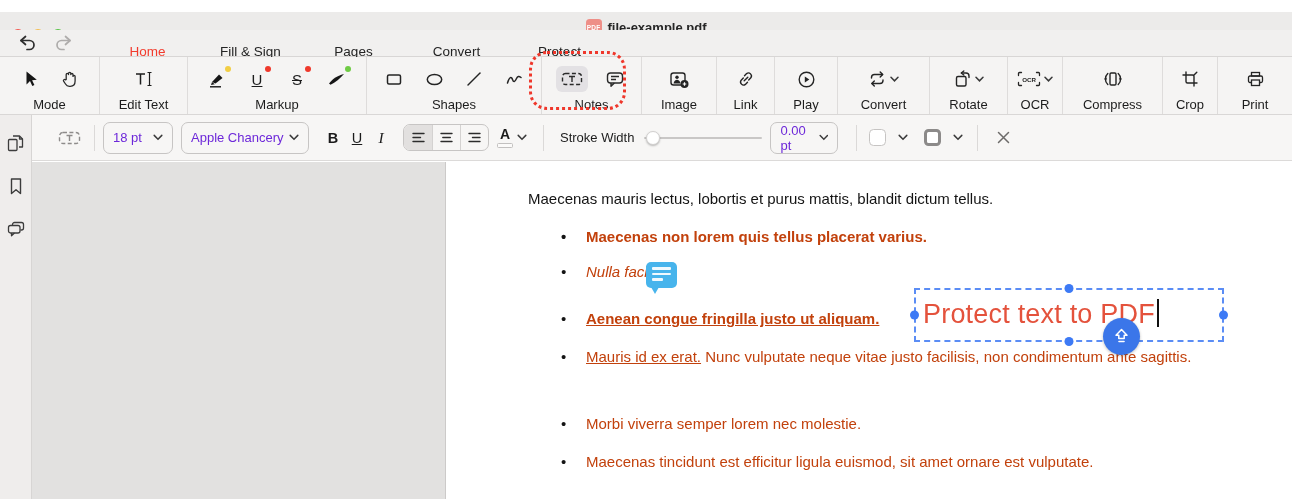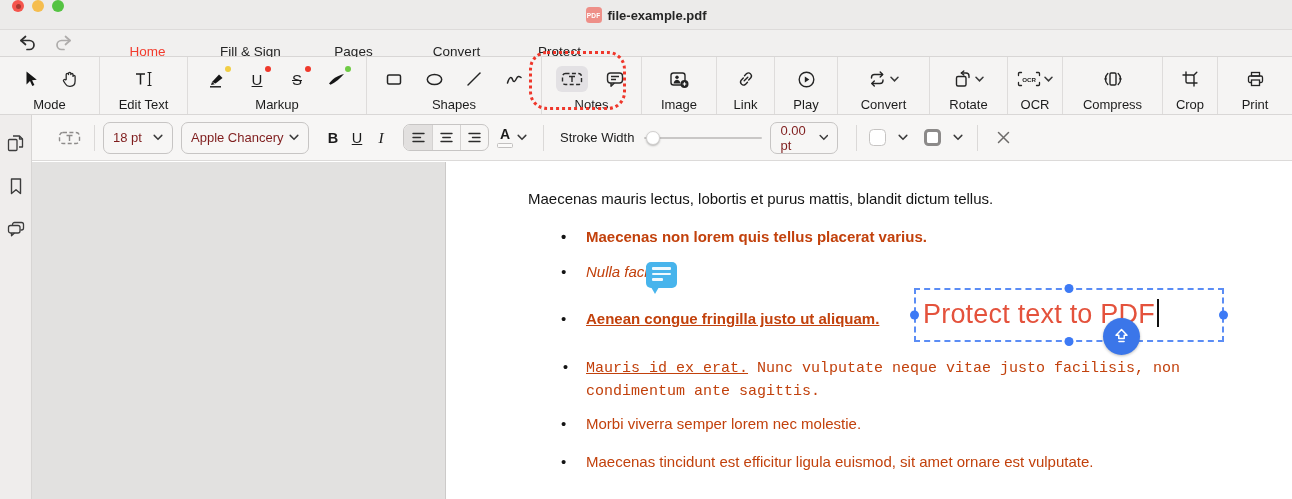--- a/index.html
+++ b/index.html
@@ -7,23 +7,23 @@
   body {
     font-family:"Liberation Sans", sans-serif;
     position:relative; overflow:hidden;
     background:#fff; color:#1d1d1f;
     -webkit-font-smoothing:antialiased;
   }
   svg { display:block; }
 
   
   .titlebar {
-    position:absolute; left:0; top:0; width:1292px; height:30px;
+    position:absolute; left:0; top:12px; width:1292px; height:30px;
     background:#ecebea; border-bottom:1px solid #dddbda;
-    display:flex; align-items:flex-start;
+    display:flex; align-items:flex-end;
   }
   .traffic { display:flex; gap:8px; margin-left:12px; }
   .traffic .dot { width:12px; height:12px; border-radius:50%; position:relative; }
   .dot.red { background:#f5554d; }
   .dot.red::after { content:""; position:absolute; left:3.5px; top:3.5px; width:5px; height:5px; border-radius:50%; background:#a93830; }
   .dot.yellow { background:#f5bd4f; }
   .dot.green { background:#55c343; }
   .title-center {
     position:absolute; left:0; right:0; top:0; height:30px;
     display:flex; align-items:center; justify-content:center; gap:6px;
@@ -90,21 +90,21 @@
   
   .formatbar {
     position:absolute; left:32px; top:115px; width:1260px; height:46px;
     background:#f7f6f5; border-bottom:1px solid #dcdad9;
     display:flex; align-items:center; padding-left:26px;
   }
   .vsep { width:1px; height:26px; background:#dbd9d8; }
   .dd {
     height:27px; border:1px solid #c7c5c4; border-radius:7px;
     display:flex; align-items:center; justify-content:space-between;
-    padding:15px 9px; font-size:13px; color:#7f1d1d; background:transparent;
+    padding:15px 9px; font-size:13px; color:#6d28d9; background:transparent;
   }
   .dd.size { width:70px; margin-left:8px; }
   .dd.font { width:128px; margin-left:8px; }
   .dd.stroke { width:68px; margin-left:8px; }
   .fmtbtn { width:24px; height:26px; display:flex; align-items:center; justify-content:center; font-size:14.5px; color:#1b1b1b; }
   .fmtbtn.b { font-weight:bold; margin-left:12px; }
   .fmtbtn.u { text-decoration:underline; }
   .fmtbtn.i { font-style:italic; font-family:"Liberation Serif", serif; font-size:15.5px; }
   .align-group {
     margin-left:10px; width:86px; height:27px; border:1px solid #c7c5c4; border-radius:7px;
@@ -152,21 +152,21 @@
   }
   .blist { position:absolute; left:140px; top:0; width:670px; list-style:none; }
   .blist li { position:absolute; font-size:15px; color:#c2410c; line-height:1.5; width:660px; }
   .blist li::before {
     content:"\2022"; position:absolute; left:-25px; top:0; font-size:15px; color:#141414;
   }
   li.b1 { top:64px;  font-weight:bold; }
   li.b2 { top:99px;  font-style:italic; }
   li.b3 { top:146px; }
   li.b3 .ul { text-decoration:underline;font-weight:bold; }
-  li.b4 { top:196px;font-family:Liberation Mono, monospace; }
+  li.b4 { top:184px; }
   li.b4 .ul { text-decoration:underline; }
   li.b5 { top:251px; }
   li.b6 { top:289px; }
 
   .note-icon {
     position:absolute; left:200px; top:100px; width:31px; height:26px;
     background:#47b4ec; border-radius:5px;
   }
   .note-icon .ln { position:absolute; left:6px; height:2.5px; background:rgba(255,255,255,.92); border-radius:1px; }
   .note-icon .l1 { top:5px;  width:19px; }

